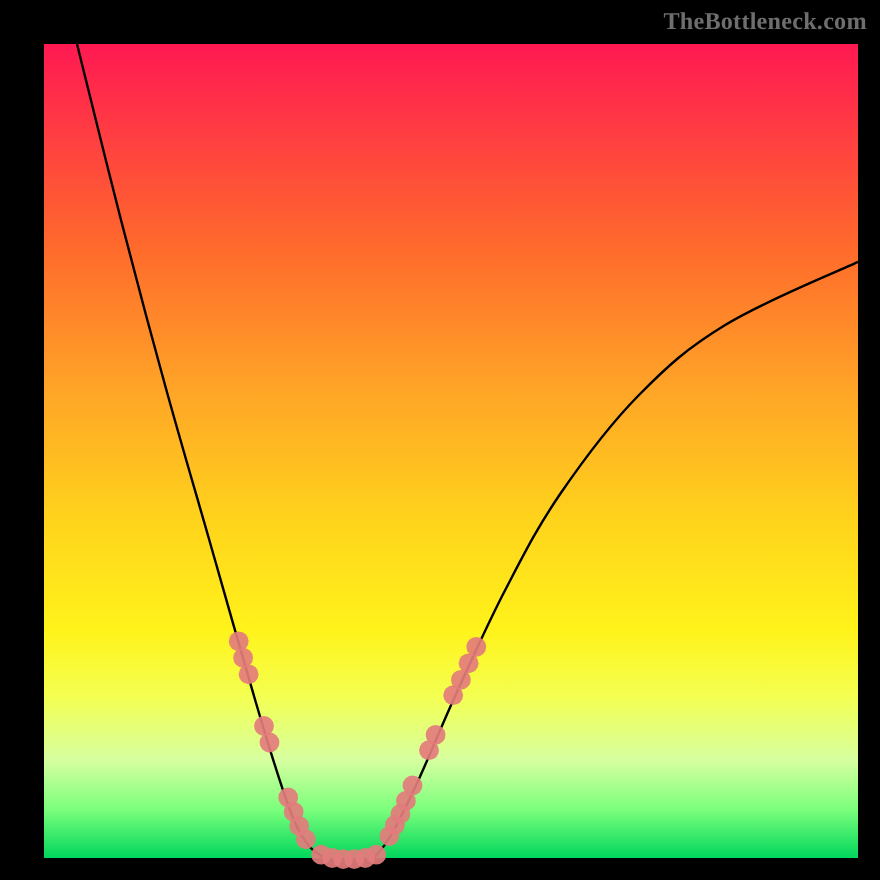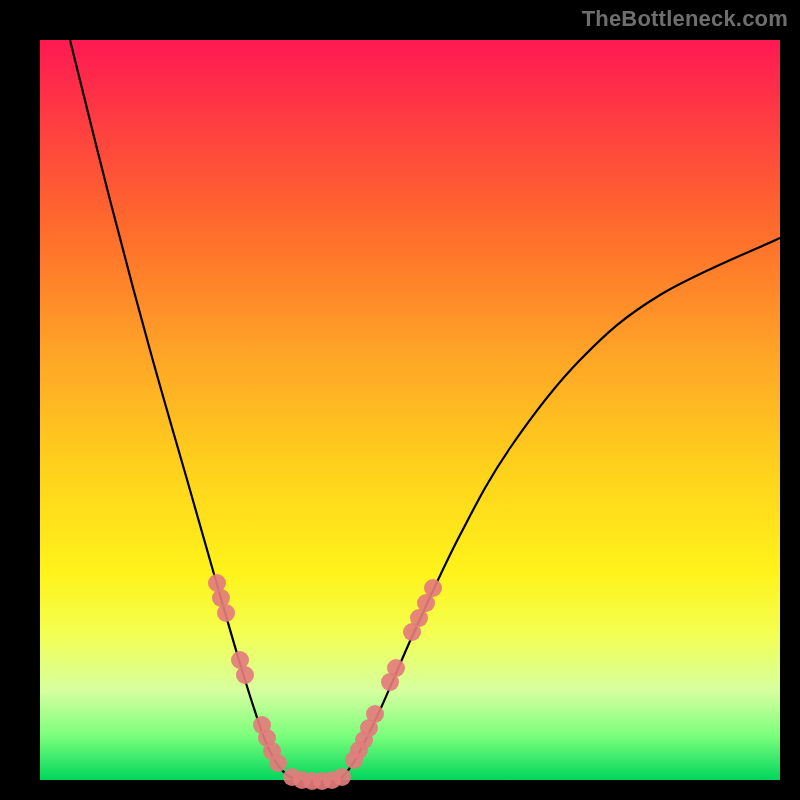--- a/index.html
+++ b/index.html
@@ -33,21 +33,21 @@
       #fff31a 72%,
       #f4ff50 80%,
       #d6ffa0 88%,
       #7cff7c 94%,
       #00d65c 100%);
   }
   .watermark {
     position: absolute;
     top: 6px;
     right: 12px;
-    font-family: Liberation Sans, sans-serif;
+    font-family: Liberation Serif, serif;
     font-size: 22px;
     font-weight: 600;
     color: #6e6e6e;
     letter-spacing: 0.2px;
     user-select: none;
   }
   svg.curve {
     position: absolute;
     left: 0;
     top: 0;

